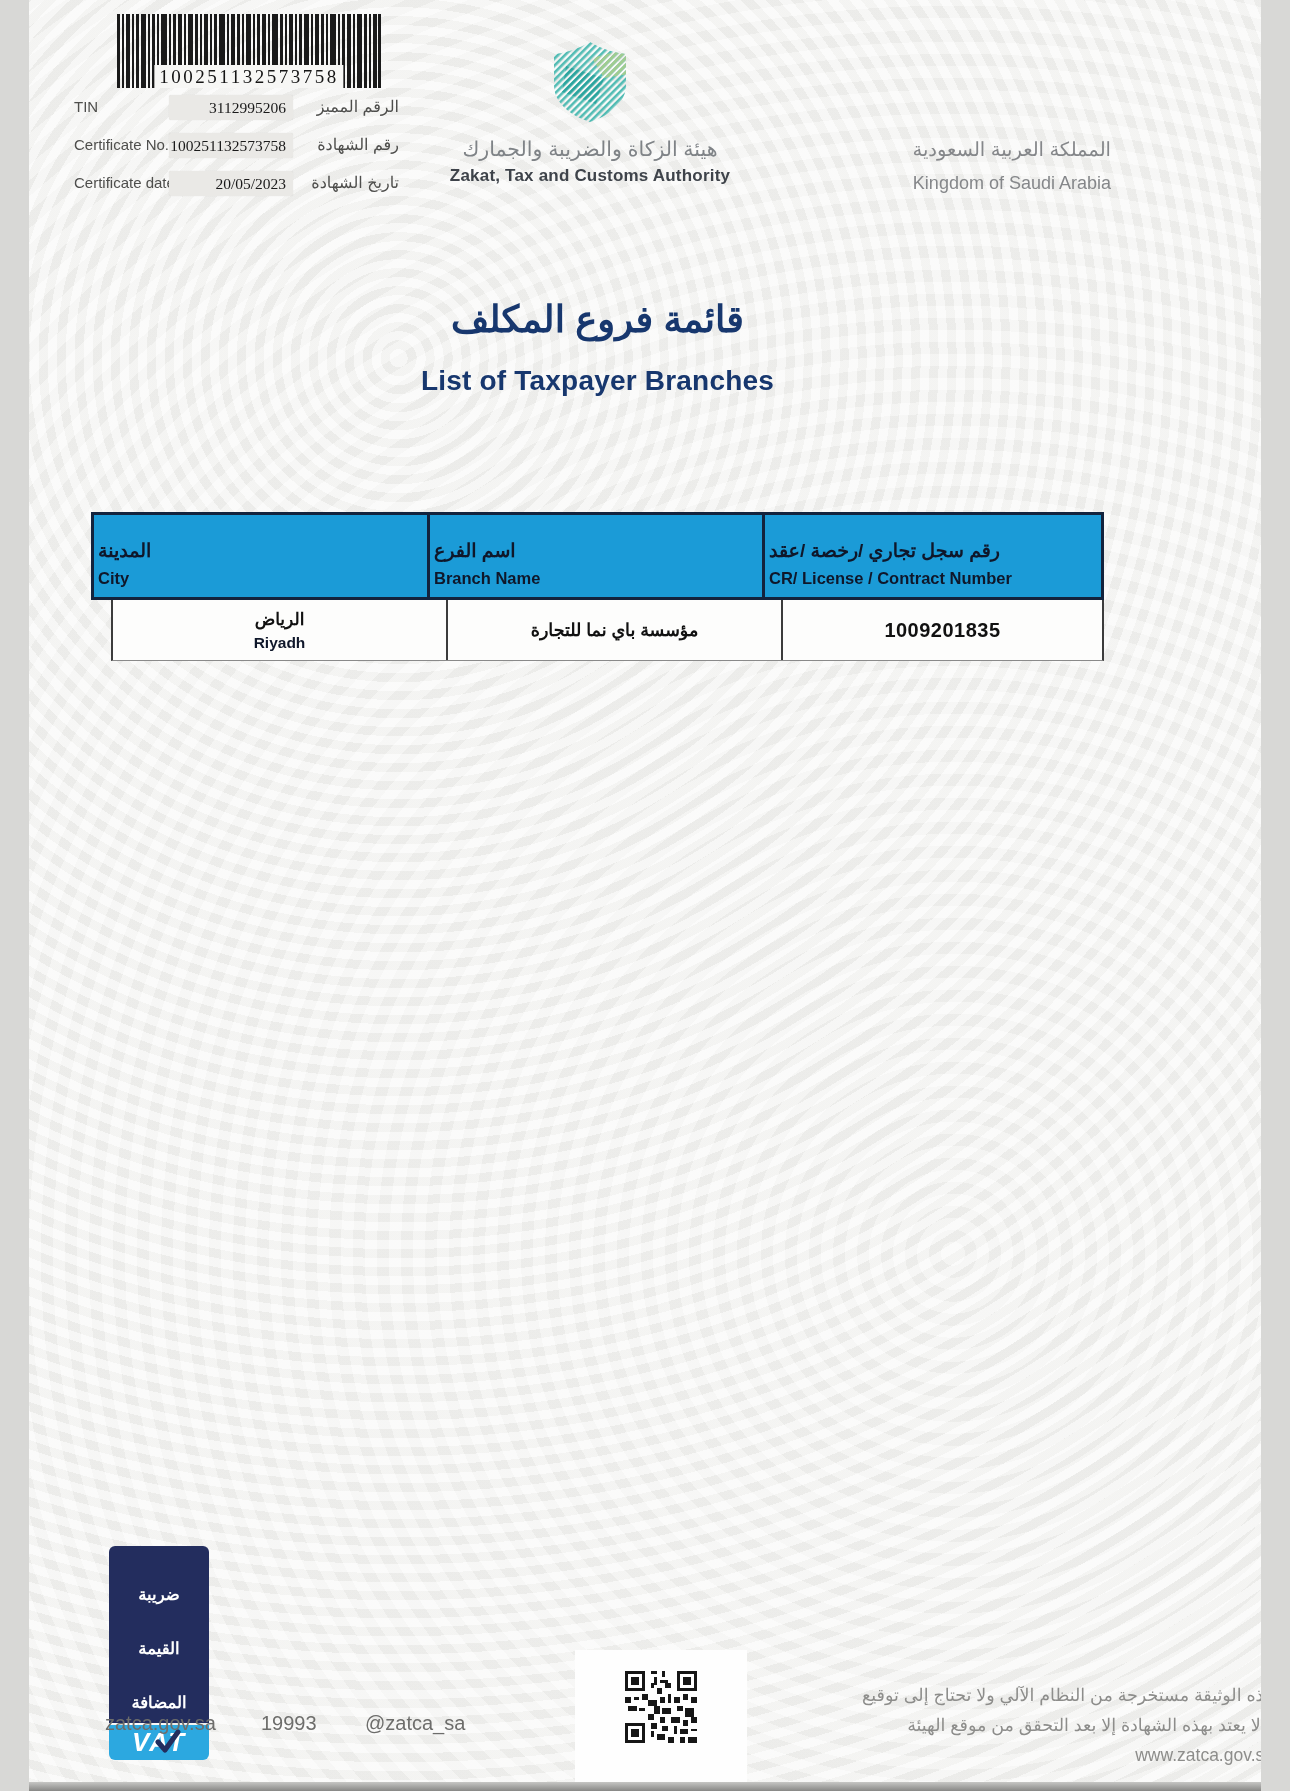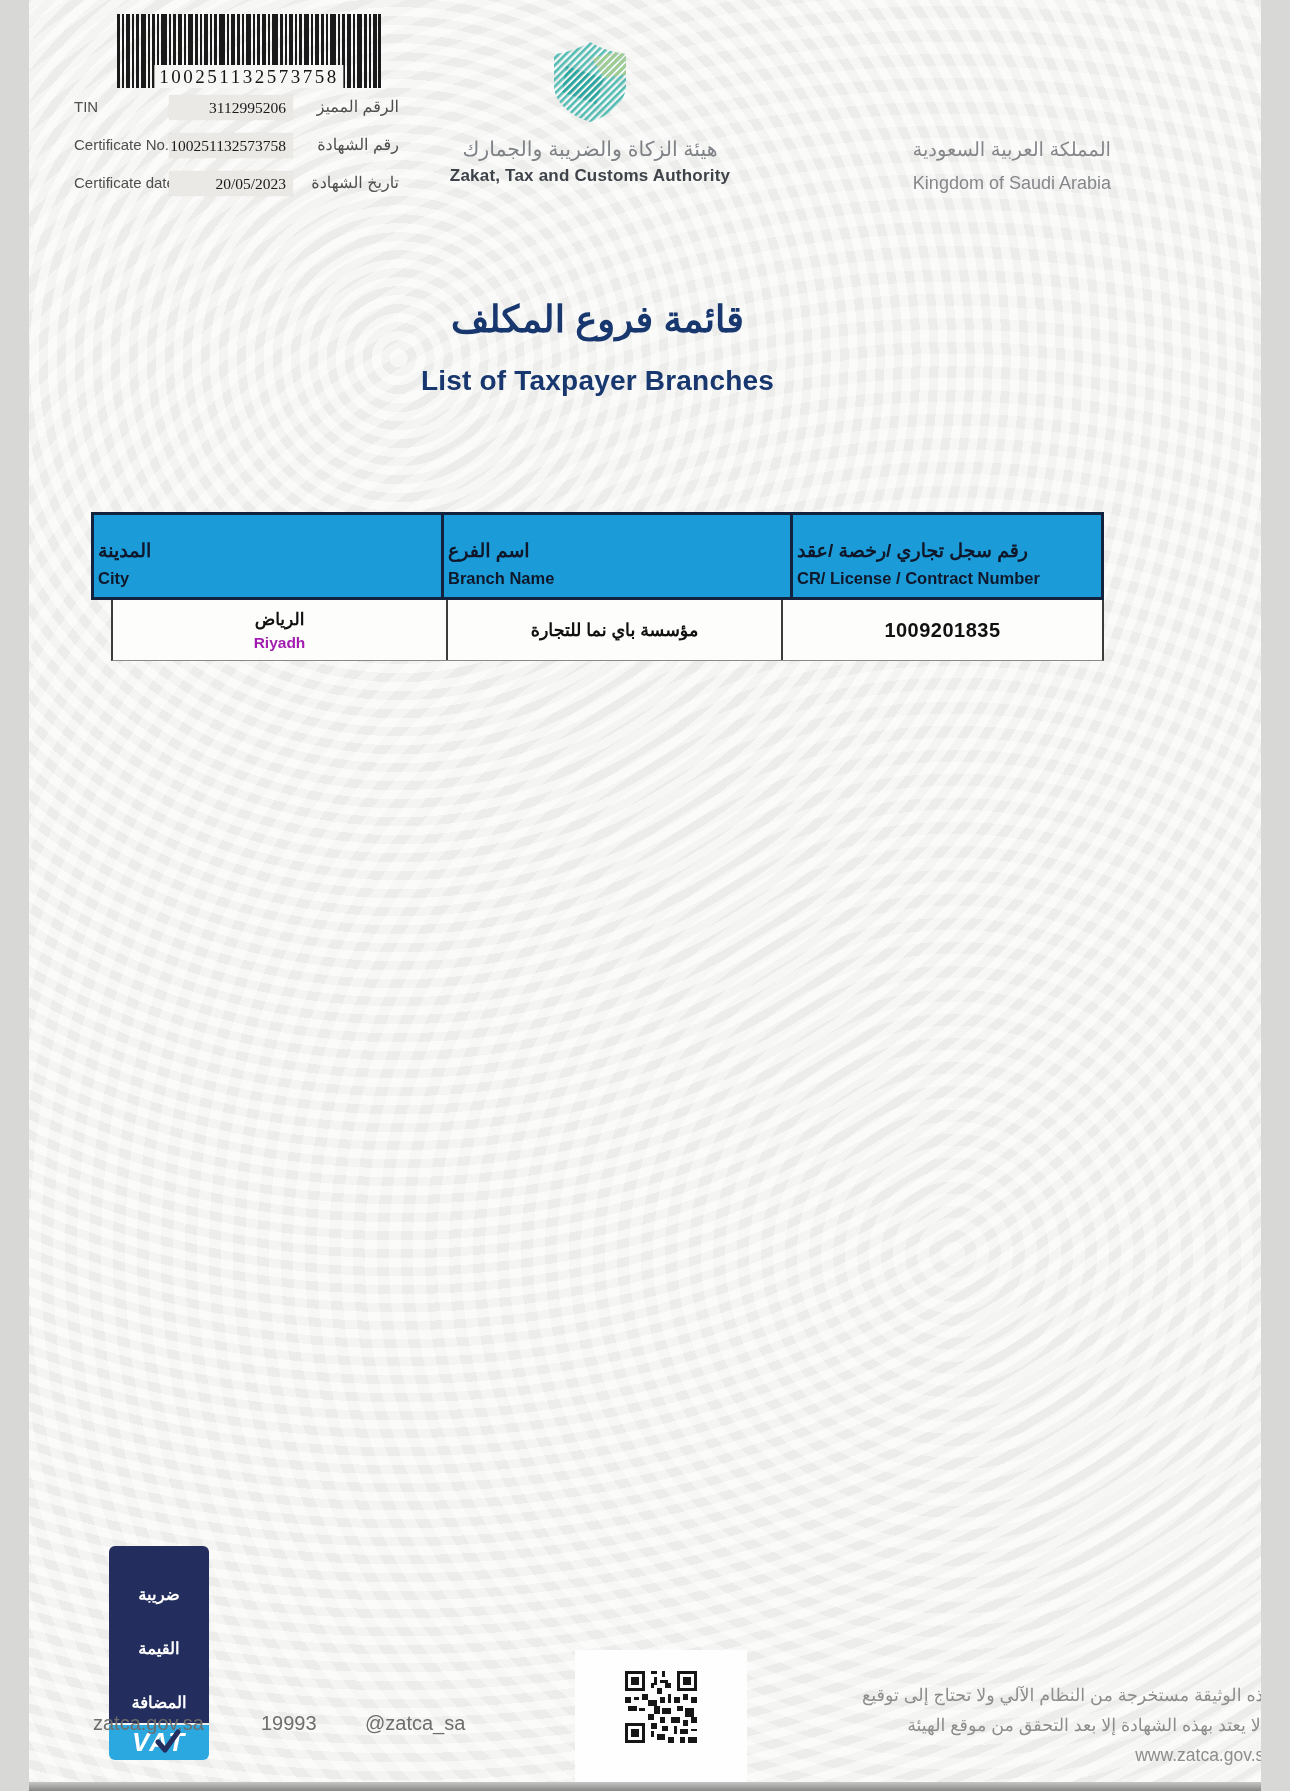--- a/index.html
+++ b/index.html
@@ -48,52 +48,52 @@
 
   
   .doc-title{left:62px;top:298px;width:1013px;text-align:center;color:#17376e;}
   .doc-title .ar{font-size:37px;font-weight:bold;direction:rtl;}
   .doc-title .en{font-size:28px;font-weight:bold;margin-top:24px;letter-spacing:.2px;}
 
   
   .btable{left:62px;top:512px;width:1013px;}
   .btable .hrow{display:flex;background:#1b9bd7;border:3px solid #13233d;}
   .btable .hcell{box-sizing:border-box;padding:24px 4px 9px;text-align:left;color:#0f172a;}
-  .btable .hcell + .hcell{border-left:3px solid #13233d;margin-left:14px;}
+  .btable .hcell + .hcell{border-left:3px solid #13233d;}
   .btable .hcell .har{font-size:19px;font-weight:bold;direction:rtl;}
   .btable .hcell .hen{font-size:16.5px;font-weight:bold;margin-top:7px;}
   .btable .brow{display:flex;background:#fdfdfc;border-left:2px solid #3c3c3c;border-right:2px solid #3c3c3c;border-bottom:1px solid #8a8a8a;margin-left:20px;}
   .btable .bcell{box-sizing:border-box;min-height:60px;display:flex;flex-direction:column;justify-content:center;align-items:center;text-align:center;padding:6px 4px;}
   .btable .bcell + .bcell{border-left:2px solid #3c3c3c;}
   .c-city{width:333px;}
   .c-branch{width:335px;}
   .c-cr{flex:1;}
   .btable .city-ar{font-size:17px;font-weight:bold;direction:rtl;color:#111;}
-  .btable .city-en{font-size:15.5px;font-weight:bold;color:#a21caf;margin-top:4px;}
+  .btable .city-en{font-size:15.5px;font-weight:bold;color:#0f172a;margin-top:4px;}
   .btable .branch{font-size:17.5px;font-weight:bold;direction:rtl;color:#111;}
   .btable .cr{font-size:20px;font-weight:bold;color:#111;letter-spacing:.5px;}
 
   
   .vat{left:80px;top:1546px;width:100px;}
   .vat .top{background:#232d5e;border-radius:6px 6px 0 0;padding:7px 0 8px;text-align:center;}
   .vat .top div{color:#fff;font-weight:bold;font-size:16.5px;line-height:26px;direction:rtl;margin-top:28px;}
   .vat .bottom{position:relative;background:#2ca8e0;border-radius:0 0 6px 6px;height:35px;margin-top:2px;text-align:center;}
   .vat .bottom .vat-word{color:#fff;font-weight:bold;font-size:26px;line-height:35px;letter-spacing:2px;font-style:italic;}
   .vat .bottom svg{position:absolute;left:50%;top:4px;transform:translateX(-4px);}
 
   
   .qr-panel{left:546px;top:1650px;width:172px;height:141px;background:#fefefe;}
   .qr-panel svg{position:absolute;left:50px;top:21px;}
 
   
   .disclaimer{left:725px;top:1680px;width:520px;text-align:right;color:#8d8d8b;font-size:17.5px;line-height:30px;}
   .disclaimer .rtl{direction:rtl;}
   .foot-links{left:64px;top:1712px;width:450px;color:#6d6d6b;font-size:20px;}
   .foot-links span{position:absolute;top:0;white-space:nowrap;}
-  .fl-site{left:0;}
+  .fl-site{left:12px;}
   .fl-phone{left:168px;}
   .fl-social{left:272px;}
   .bottom-strip{left:0;top:1782px;width:1290px;height:9px;background:linear-gradient(to bottom,#c6c6c4,#878785);}
 </style>
 </head>
 <body>
 
 <div class="page">
 
   <div class="abs barcode">

